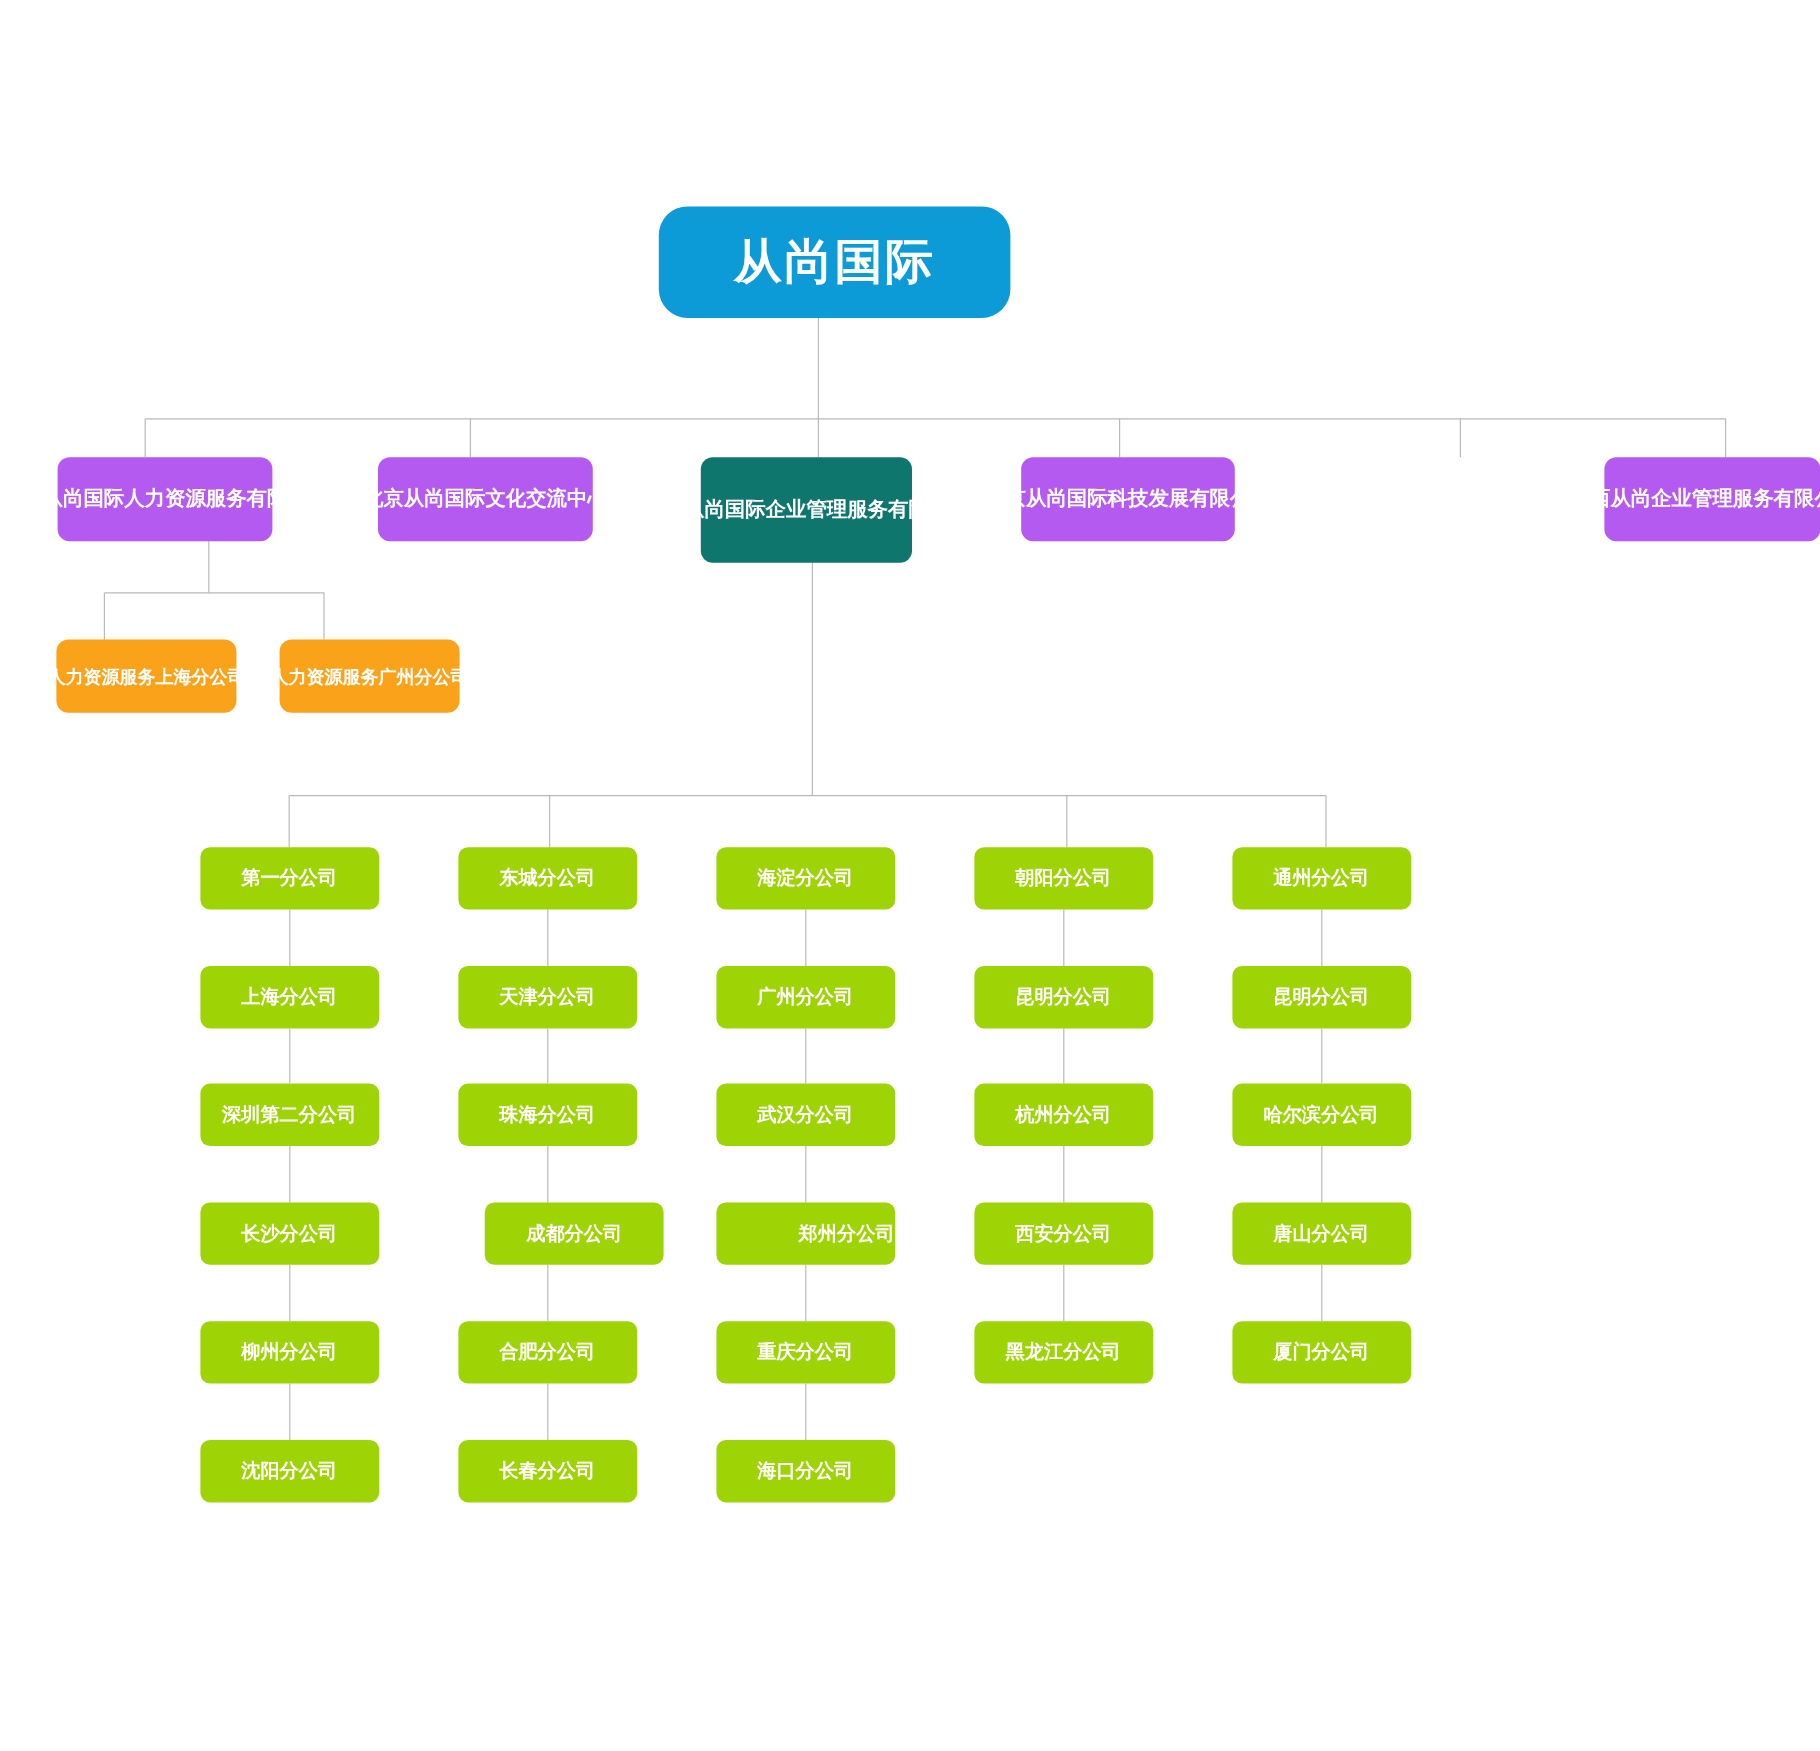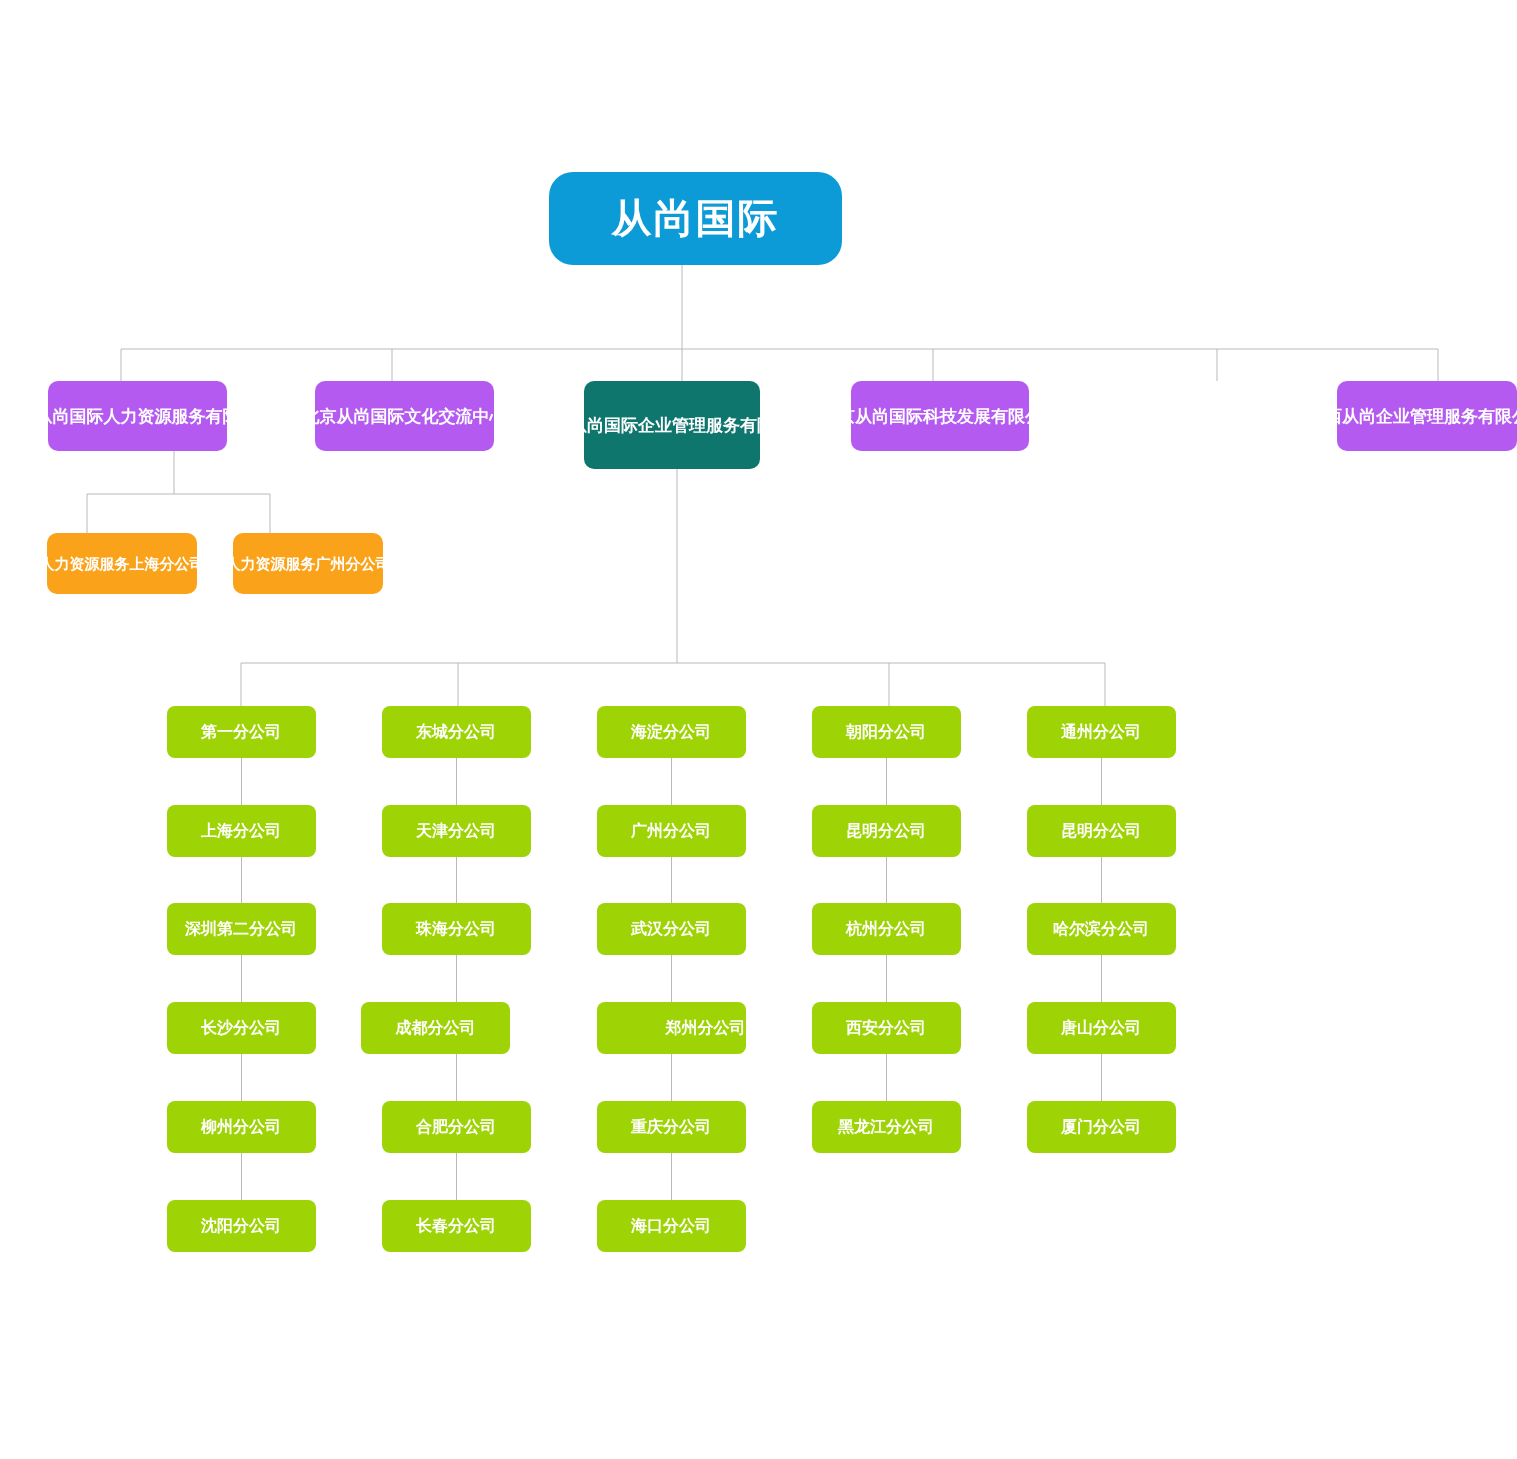--- a/index.html
+++ b/index.html
@@ -122,21 +122,21 @@
     </div>
     <div class="node" style="left: 381.5px; top: 706px; width: 149px; height: 52px; background: rgb(158, 211, 6); font-size: 16px; line-height: 20px; border-radius: 8px;">
       <span>东城分公司</span>
     </div>
     <div class="node" style="left: 381.5px; top: 805px; width: 149px; height: 52px; background: rgb(158, 211, 6); font-size: 16px; line-height: 20px; border-radius: 8px;">
       <span>天津分公司</span>
     </div>
     <div class="node" style="left: 381.5px; top: 903px; width: 149px; height: 52px; background: rgb(158, 211, 6); font-size: 16px; line-height: 20px; border-radius: 8px;">
       <span>珠海分公司</span>
     </div>
-    <div class="node" style="left: 361px; top: 1002px; width: 149px; height: 52px; background: rgb(158, 211, 6); font-size: 16px; line-height: 20px; border-radius: 8px;">
+    <div class="node" style="left: 404px; top: 1002px; width: 149px; height: 52px; background: rgb(158, 211, 6); font-size: 16px; line-height: 20px; border-radius: 8px;">
       <span>成都分公司</span>
     </div>
     <div class="node" style="left: 381.5px; top: 1101px; width: 149px; height: 52px; background: rgb(158, 211, 6); font-size: 16px; line-height: 20px; border-radius: 8px;">
       <span>合肥分公司</span>
     </div>
     <div class="node" style="left: 381.5px; top: 1200px; width: 149px; height: 52px; background: rgb(158, 211, 6); font-size: 16px; line-height: 20px; border-radius: 8px;">
       <span>长春分公司</span>
     </div>
     <div class="node" style="left: 596.5px; top: 706px; width: 149px; height: 52px; background: rgb(158, 211, 6); font-size: 16px; line-height: 20px; border-radius: 8px;">
       <span>海淀分公司</span>

